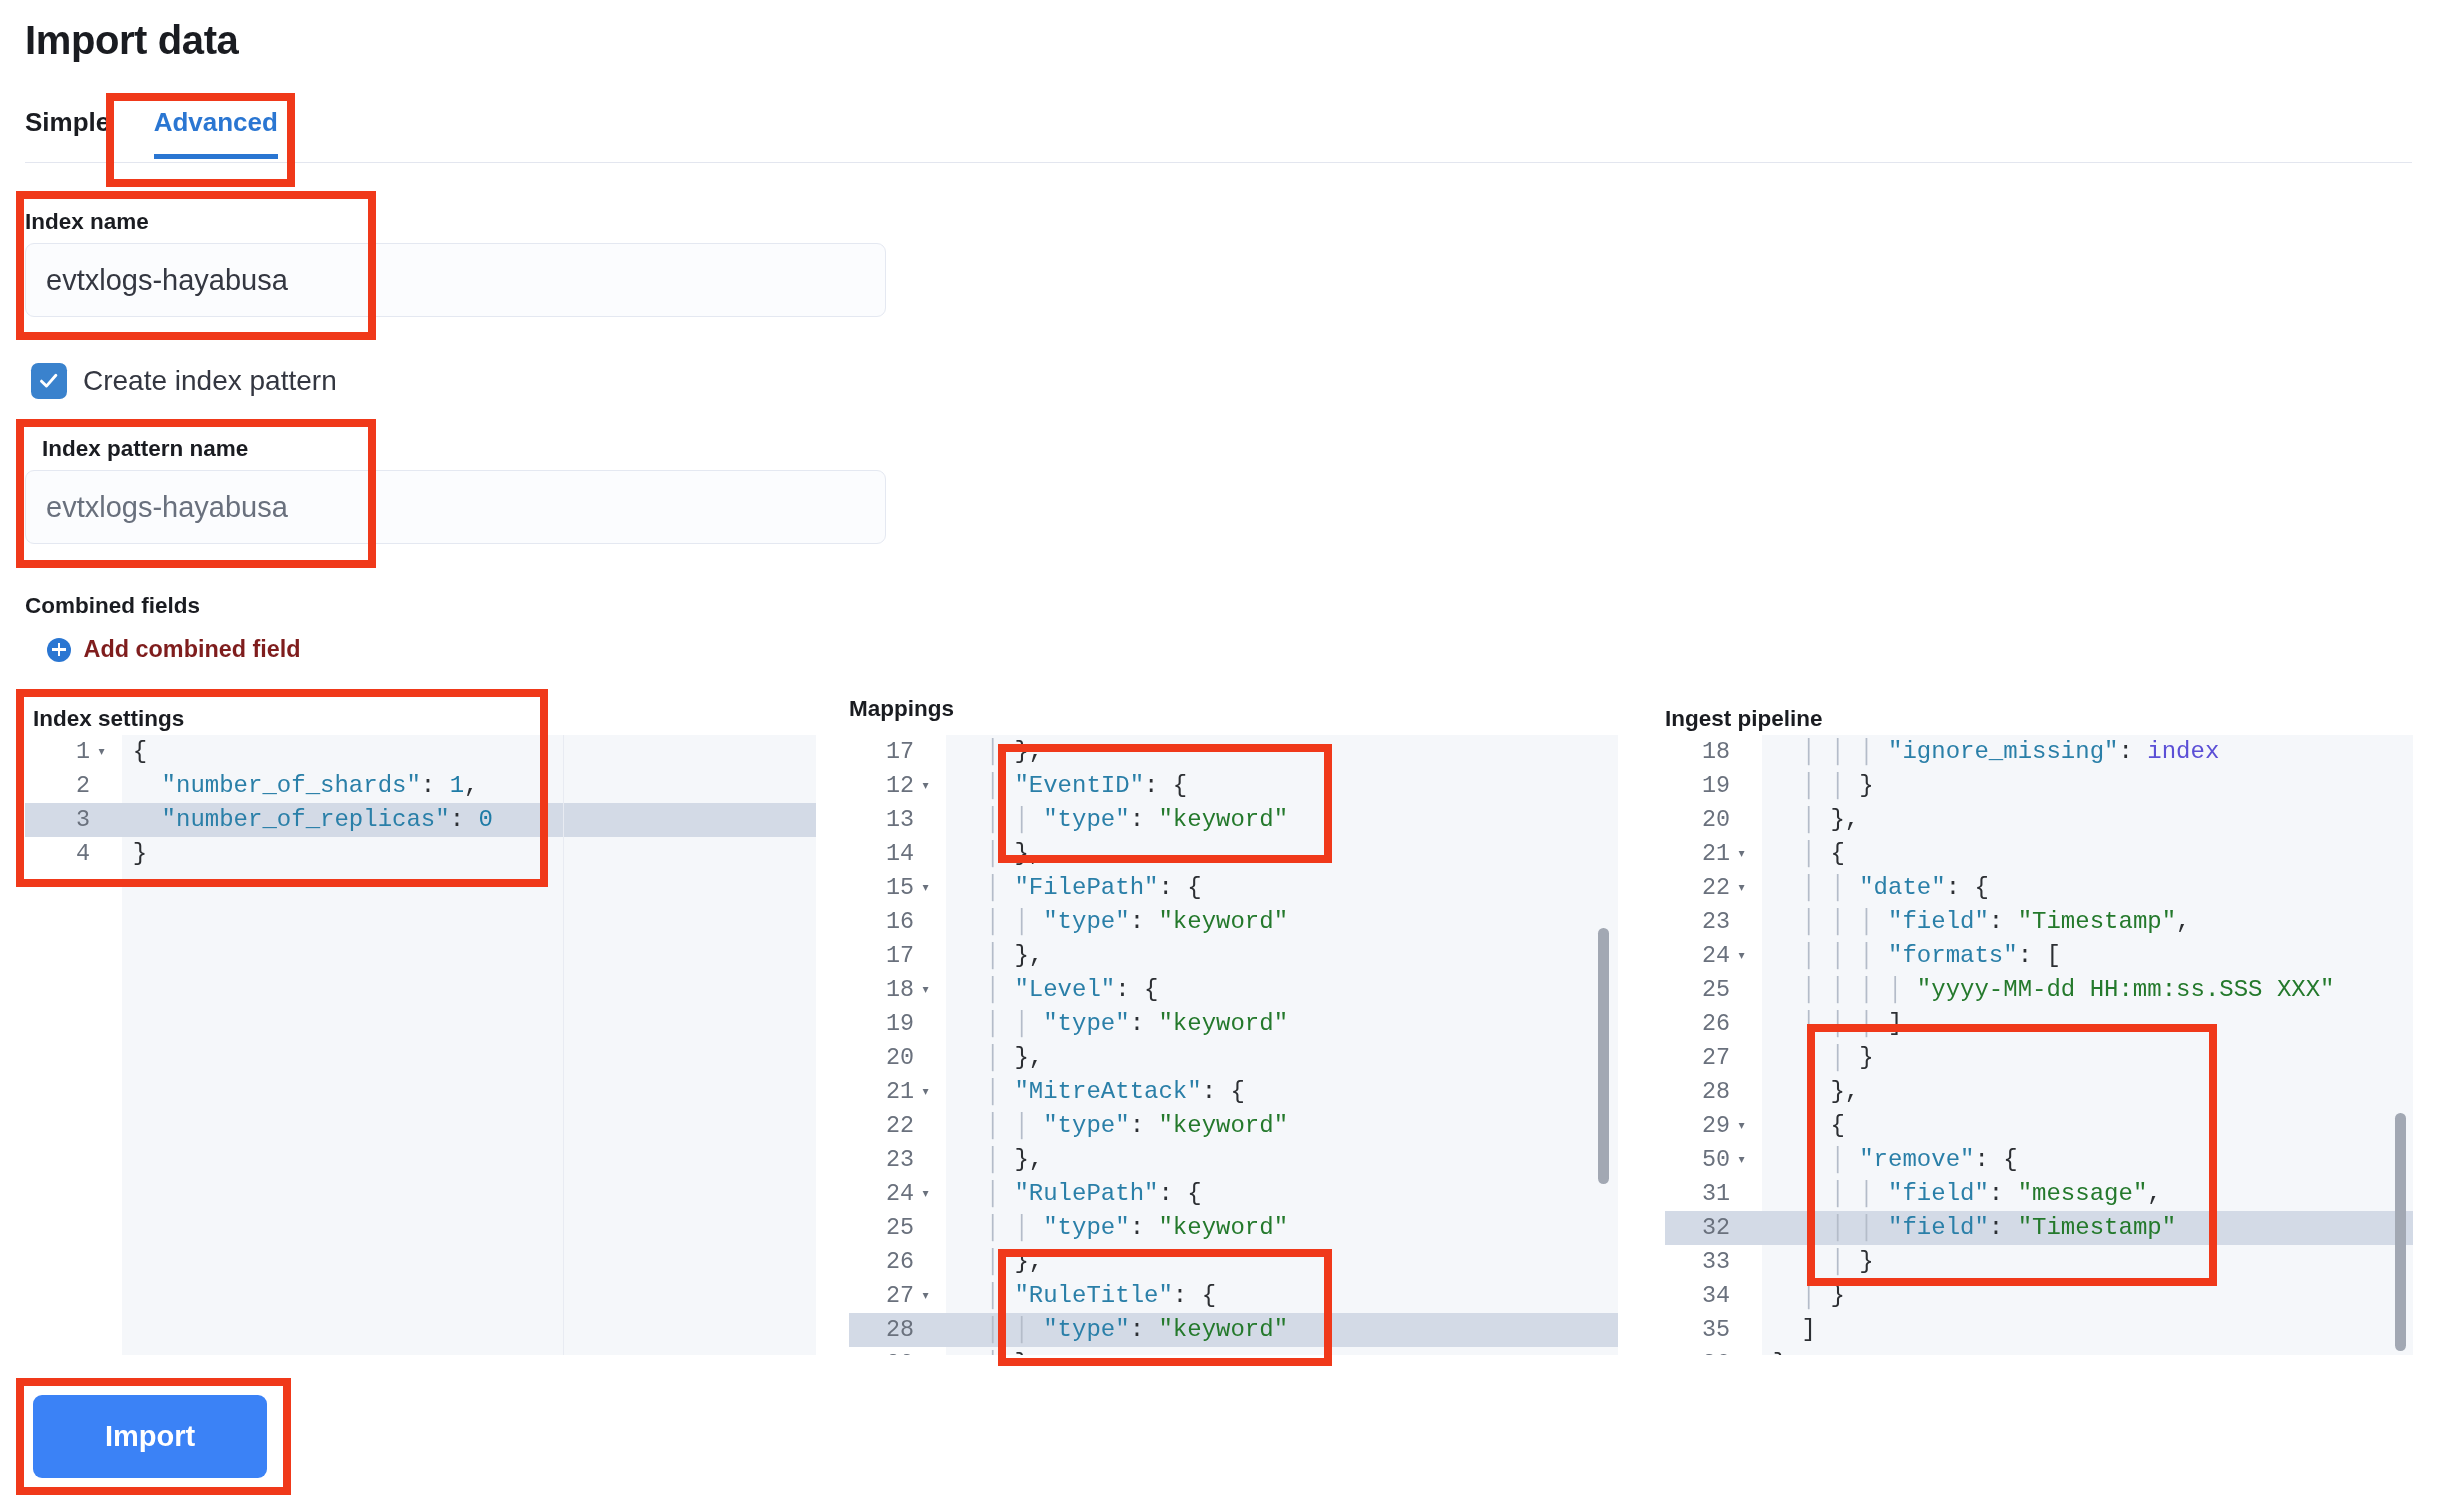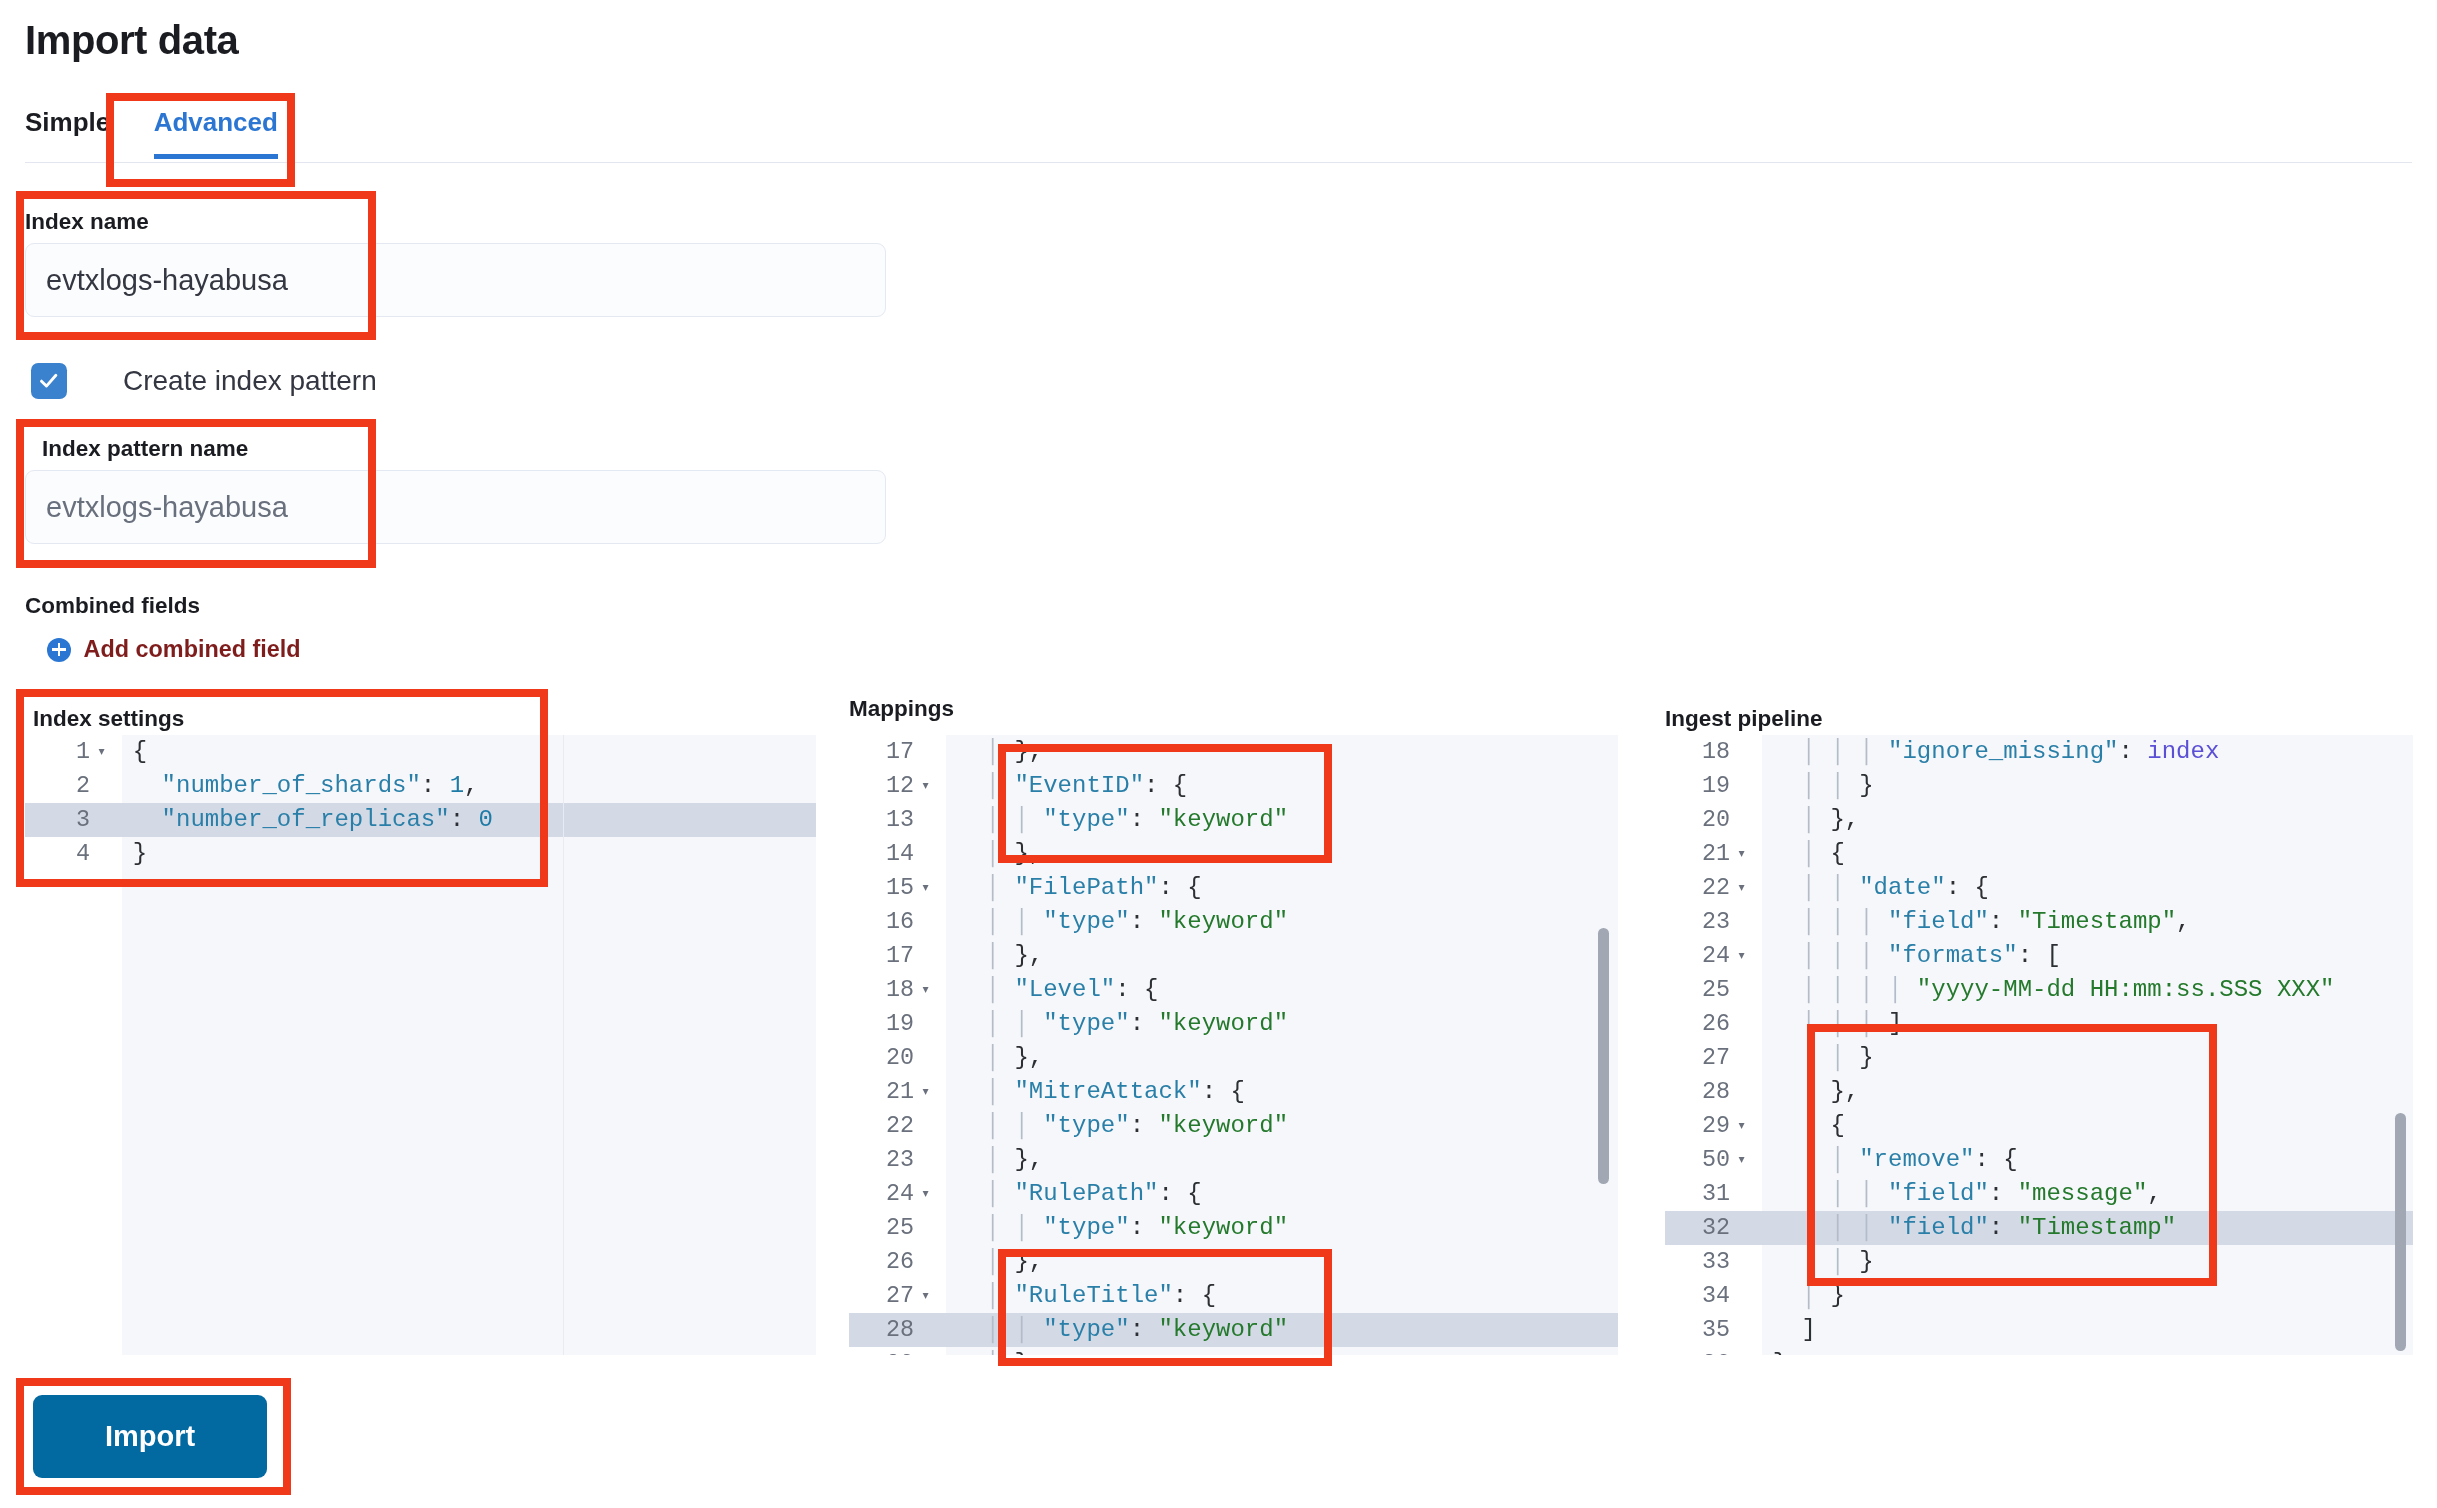--- a/index.html
+++ b/index.html
@@ -107,21 +107,20 @@
     background: #3a82cd;
     display: flex;
     align-items: center;
     justify-content: center;
     flex: 0 0 auto;
   }
   .checkbox svg { display: block; }
   #create-index-pattern-label {
     font-size: 28px;
     color: #343741;
-    margin-left: 40px;
   }
 
   
   #combined-fields-label { left: 25px; top: 593px; }
   #add-combined-field {
     position: absolute;
     left: 47px;
     top: 636px;
     display: flex;
     align-items: center;
@@ -231,21 +230,21 @@
   #ingest-pipeline-title { left: 1665px; top: 706px; }
   #ingest-pipeline-editor { left: 1665px; top: 735px; width: 748px; height: 620px; }
 
   
   #import-button {
     position: absolute;
     left: 33px;
     top: 1395px;
     width: 234px;
     height: 83px;
-    background: #0369a1;
+    background: #3b82f6;
     border: none;
     border-radius: 9px;
     color: #ffffff;
     font-size: 29px;
     font-weight: bold;
     font-family: "Liberation Sans", sans-serif;
     cursor: pointer;
   }
 
   

